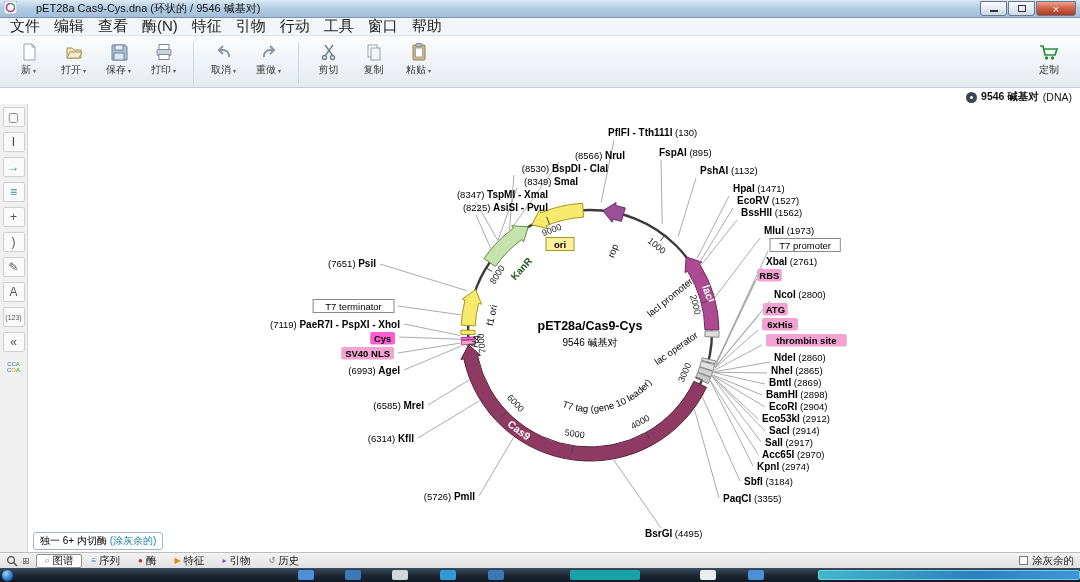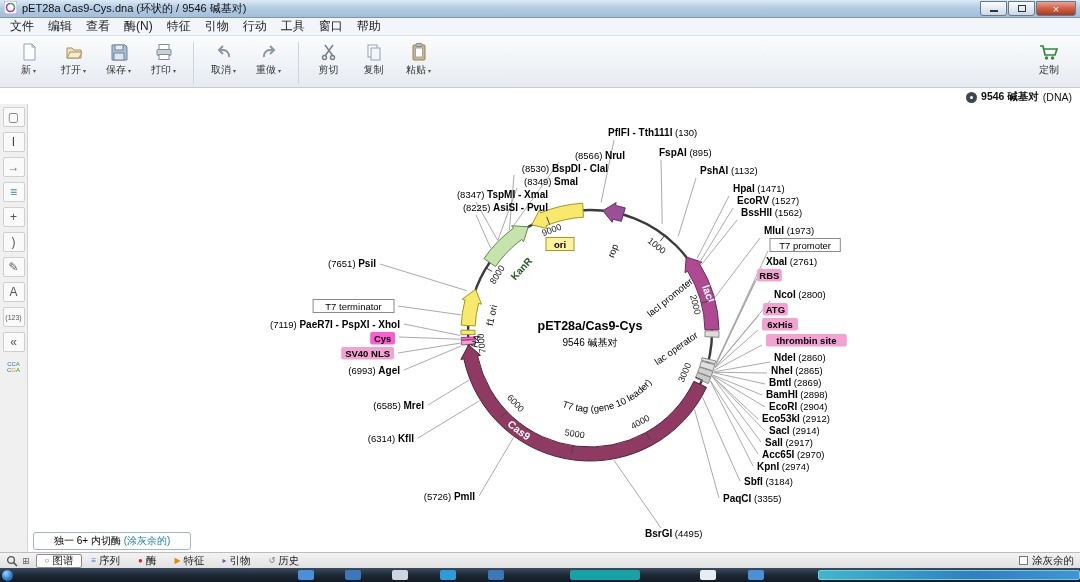--- a/index.html
+++ b/index.html
@@ -1,31 +1,31 @@
 <!DOCTYPE html>
 <html><head>
 <meta charset="utf-8">
 <style>
   *{margin:0;padding:0;box-sizing:border-box;}
   html,body{width:1080px;height:582px;overflow:hidden;background:#fff;
     font-family:"Liberation Sans","DejaVu Sans",sans-serif;}
   .titlebar{position:absolute;left:0;top:0;right:0;height:18px;
     background:linear-gradient(#dcE9f5,#b4cde4 45%,#a3bed9);
-    border-bottom:1px solid #7c96ad;display:flex;align-items:center;padding:0 4px;gap:5px;}
+    border-bottom:1px solid #7c96ad;display:flex;align-items:center;padding:0 4px;gap:19px;}
   .titlebar .title{font-size:11px;color:#111;white-space:nowrap;}
   .win-controls{margin-left:auto;display:flex;gap:1px;}
   .win-btn{width:27px;height:15px;border:1px solid #65788c;border-radius:0 0 3px 3px;
     display:flex;align-items:center;justify-content:center;font-size:9px;color:#333;
     background:linear-gradient(#fcfdfe,#ccd8e6);}
   .win-btn .minbar{width:8px;height:2px;background:#333;margin-top:5px;}
   .win-btn .maxbox{width:8px;height:7px;border:1.5px solid #333;}
   .win-btn.close{width:40px;background:linear-gradient(#eba493,#d4644a 45%,#a93a20);color:#fff;font-size:11px;}
   .menubar{position:absolute;top:18px;left:0;right:0;height:18px;background:#f2f5f9;
     border-bottom:1px solid #dde3ea;display:flex;align-items:center;padding-left:3px;}
-  .menu-item{font-size:12px;color:#222;padding:1px 7px;cursor:default;}
+  .menu-item{font-size:15px;color:#222;padding:1px 7px;cursor:default;}
   .toolbar{position:absolute;top:36px;left:0;right:0;height:52px;
     background:linear-gradient(#fbfcfd,#e6ebf1);border-bottom:1px solid #c3ccd8;
     display:flex;align-items:flex-start;padding:3px 6px;}
   .tb-btn{width:45px;display:flex;flex-direction:column;align-items:center;padding-top:2px;}
   .tb-icon{width:24px;height:22px;display:flex;align-items:center;justify-content:center;}
   .tb-labelrow{font-size:10px;color:#333;display:flex;align-items:center;gap:2px;}
   .tb-caret{font-size:6px;color:#555;}
   .tb-sep{width:1px;height:42px;background:#cdd5df;margin:3px 7px 0 7px;}
   .tb-customize{margin-left:auto;width:50px;display:flex;flex-direction:column;align-items:center;padding-top:2px;}
   .inforow{position:absolute;top:90px;right:8px;font-size:10.5px;color:#111;
@@ -36,21 +36,21 @@
   .bullseye i{width:3px;height:3px;border-radius:50%;background:#fff;}
   .rail{position:absolute;left:0;top:104px;width:28px;bottom:30px;background:#f0f0f0;
     border-right:1px solid #d5d5d5;display:flex;flex-direction:column;align-items:center;
     padding-top:3px;gap:5px;}
   .rail-tool{width:22px;height:20px;display:flex;align-items:center;justify-content:center;
     font-size:12px;color:#555;background:#fafafa;border:1px solid #cfcfcf;border-radius:2px;}
   .rail-tool.small{font-size:7px;}
   .rail-tool.seq{flex-direction:column;font-size:6px;line-height:6px;background:none;border:none;}
   .canvas{position:absolute;left:28px;top:104px;right:0;bottom:30px;background:#fff;}
   .enzyme-pill{position:absolute;left:5px;bottom:2px;background:#fff;border:1px solid #9fb6c4;
-    border-radius:3px;font-size:10px;padding:1px 20px;white-space:nowrap;}
+    border-radius:3px;font-size:10px;padding:1px 6px;white-space:nowrap;}
   .enzyme-pill .paren{color:#1f7fa8;}
   .statusbar{position:absolute;left:0;right:0;bottom:14px;height:16px;
     background:linear-gradient(#f3f3f3,#e1e1e1);border-top:1px solid #bdbdbd;
     display:flex;align-items:center;font-size:10.5px;color:#222;padding:0 6px;gap:2px;}
   .tab{display:flex;align-items:center;gap:3px;padding:0 8px;height:14px;border:1px solid transparent;}
   .tab.selected{background:#fff;border-color:#8f8f8f;border-radius:2px;}
   .tab .tic{font-size:8px;}
   .sb-right{margin-left:auto;display:flex;align-items:center;gap:4px;}
   .checkbox{width:9px;height:9px;border:1px solid #777;background:#fff;display:inline-block;}
   .taskbar{position:absolute;left:0;right:0;bottom:0;height:14px;

